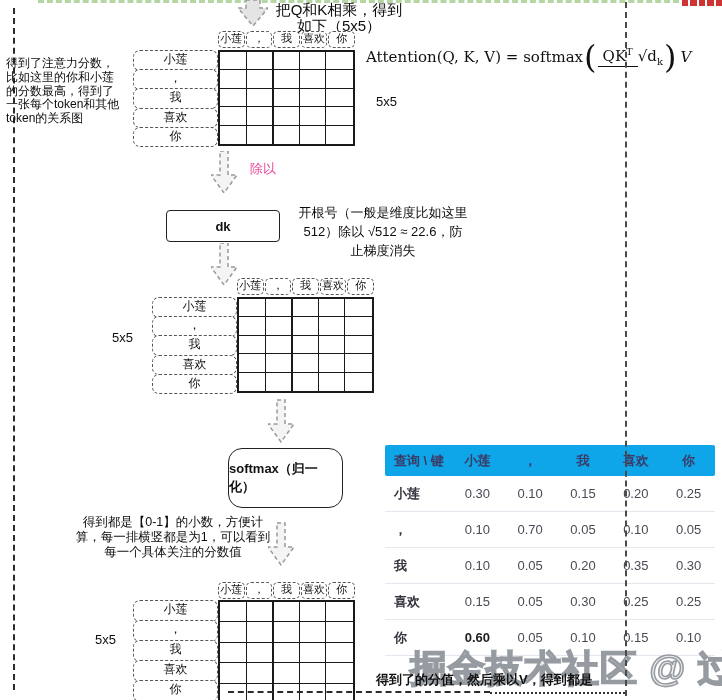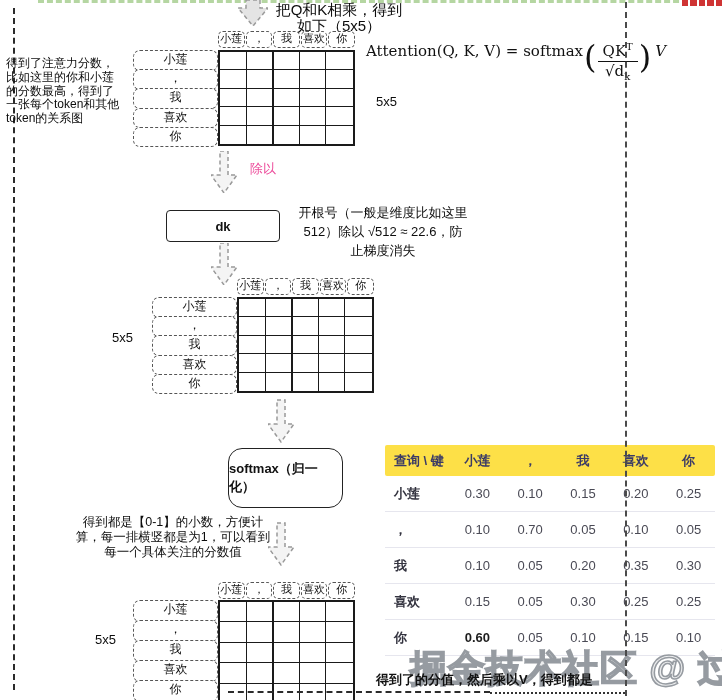--- a/index.html
+++ b/index.html
@@ -52,33 +52,33 @@
   .m-cell:nth-child(n+21){border-bottom:none;}
   .m-cell:nth-child(5n+3){border-left:1.5px solid #1a1a1a;}
   #matrix-a{left:133px;top:31px;}
   #matrix-b{left:152px;top:278px;}
   #matrix-c{left:133px;top:582px;}
   #matrix-c .m-labels{top:18px;}
   #matrix-c .m-lbox{height:21.5px;}
   #matrix-c .m-grid{top:18px;height:106px;}
 
   
-  .formula{left:366px;top:42px;display:flex;font-family:"DejaVu Serif","Liberation Serif",serif;
+  .formula{left:366px;top:42px;display:flex;align-items:center;font-family:"DejaVu Serif","Liberation Serif",serif;
            font-size:15px;color:#111;}
   .formula .paren{font-size:32px;font-weight:400;line-height:30px;padding:0 1px;}
-  .frac{display:inline-flex;flex-direction:column;align-items:center;line-height:1;}
+  .frac{display:inline-flex;flex-direction:row;align-items:center;line-height:1;}
   .frac .num{border-bottom:1.3px solid #111;padding:0 5px 2px;}
   .frac .den{padding-top:2px;}
   .frac sup{font-size:10px;vertical-align:super;}
   .frac sub{font-size:10px;}
   .formula .suffix{margin-left:3px;font-style:italic;}
 
   
   .score-table{left:385px;top:445px;width:330px;z-index:1;font-size:13px;}
-  .st-head{display:flex;align-items:center;height:31px;background:#fde047;border-radius:2px;
+  .st-head{display:flex;align-items:center;height:31px;background:#0ea5e9;border-radius:2px;
            color:#3b3b66;font-weight:700;}
   .st-row{display:flex;align-items:center;height:35px;border-bottom:1px solid #e6e6ee;color:#4a4a55;background:#fff;}
   .st-l{width:66px;padding-left:9px;box-sizing:border-box;font-weight:700;}
   .st-row .st-l{color:#33333f;}
   .st-c{flex:1;text-align:center;}
   .st-bold{font-weight:700;color:#1d1d1d;}
 
   
   .watermark{left:410px;top:644px;z-index:4;font-size:37px;font-weight:700;letter-spacing:1px;white-space:nowrap;
              color:rgba(150,156,162,0.18);-webkit-text-stroke:1.6px #969ba1;}

